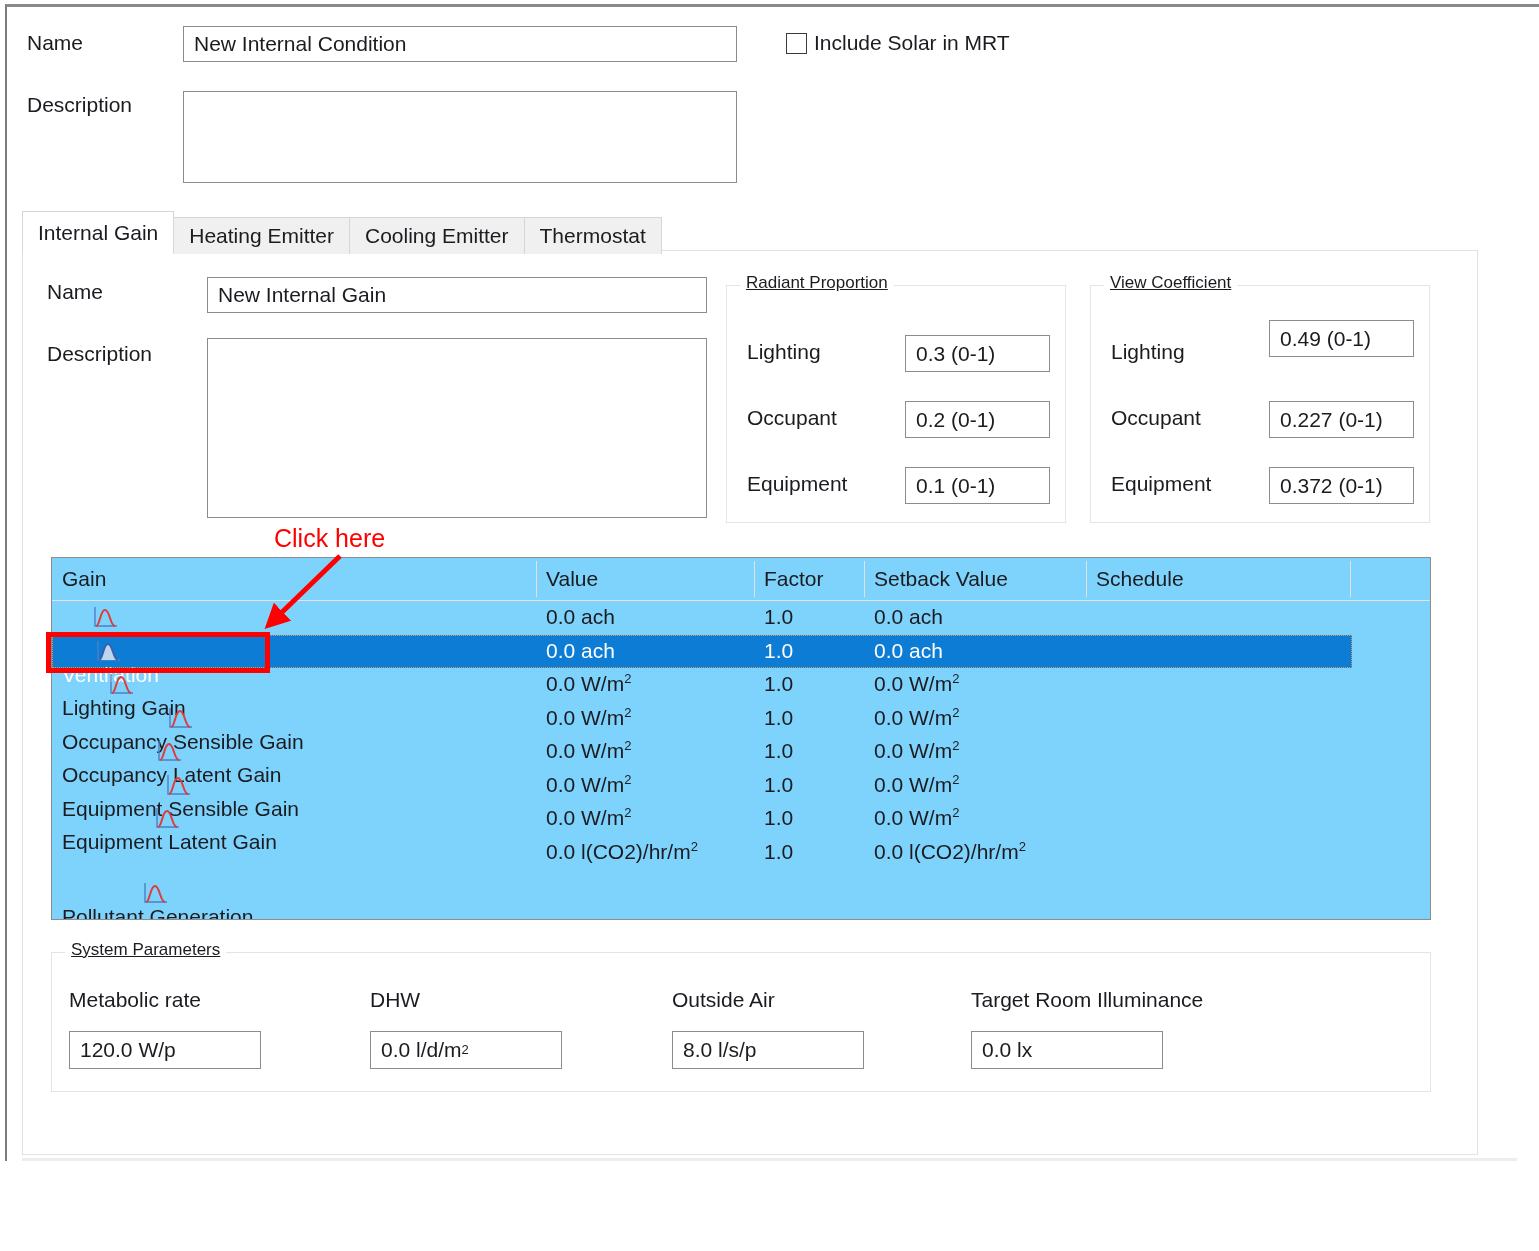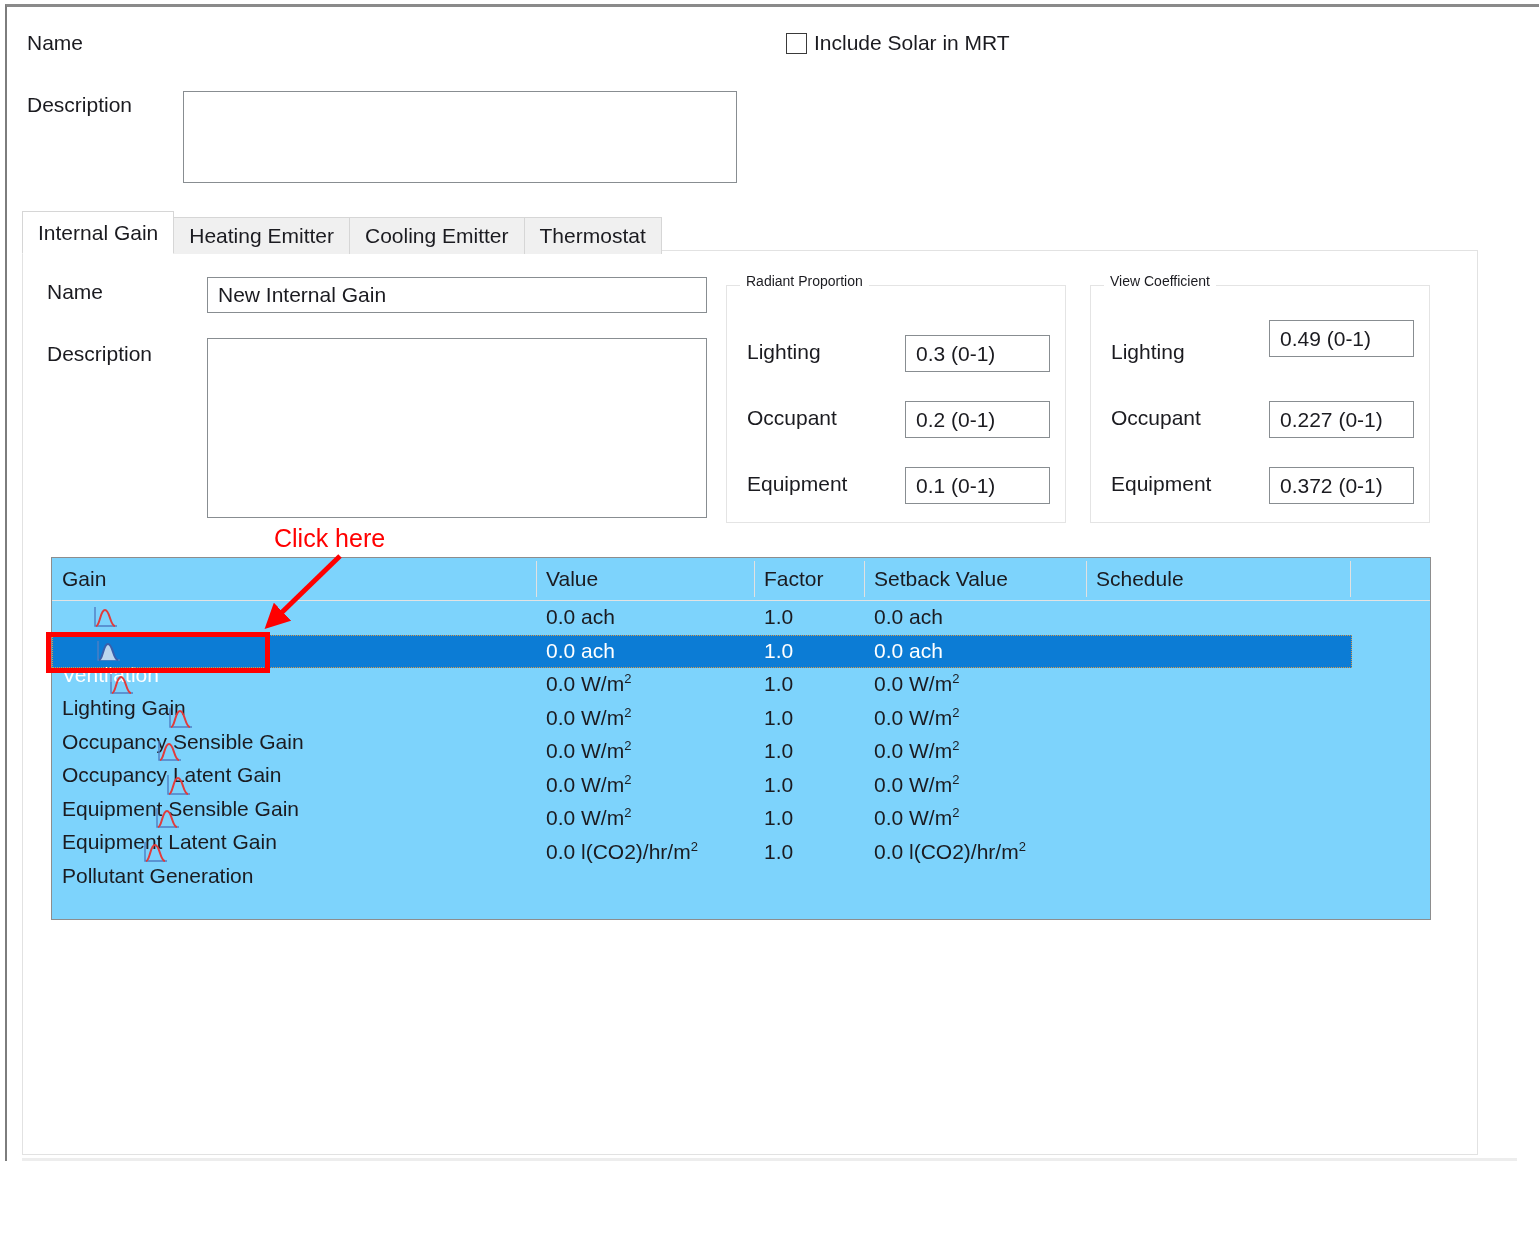--- a/index.html
+++ b/index.html
@@ -131,23 +131,24 @@
     box-sizing: border-box;
     border: 1px solid #e4e4e4;
     background: #ffffff;
   }
   .groupbox > .gb-title {
     position: absolute;
     top: -13px;
     left: 13px;
     background: #ffffff;
     padding: 0 6px;
-    font-size: 14px;
-    color: #1b1b20;
-    white-space: nowrap;
+    font-size: 17px;
+    color: #1b1b20;
+    white-space: nowrap;
+    text-decoration: underline;
   }
 
   
   .listbox {
     position: absolute;
     left: 51px;
     top: 557px;
     width: 1380px;
     height: 363px;
     box-sizing: border-box;
@@ -224,20 +225,21 @@
 </style>
 </head>
 <body>
 
 <div id="root">
 
   <div class="window-frame"></div>
   <div class="window-bottom-edge"></div>
 
   <div class="lbl" style="left:27px; top:30px;">Name</div>
+  <div class="tbox" style="left:183px; top:26px; width:554px; height:36px;">New Internal Condition</div>
 
   <div class="lbl" style="left:27px; top:92px;">Description</div>
   <div class="tbox multiline" style="left:183px; top:91px; width:554px; height:92px;"></div>
 
   <div class="cb-wrap" style="left:786px; top:31px;">
     <span class="cb-box"></span>
     <span class="cb-label">Include Solar in MRT</span>
   </div>
 
   <div class="tabstrip">
@@ -380,35 +382,53 @@
               <path d="M3 21 C7 21 7 5 12 5 C17 5 17 21 22 21" fill="none" stroke="#e23b3b" stroke-width="2"></path>
             </svg>
             <span>Equipment Latent Gain</span>
           </span>
           <span class="cell" style="left:494px;">0.0 W/m<span class="sup">2</span></span>
           <span class="cell" style="left:712px;">1.0</span>
           <span class="cell" style="left:822px;">0.0 W/m<span class="sup">2</span></span>
           <span class="cell" style="left:1044px;"></span>
         </div>
         <div class="lv-row">
-          <span class="cell gain-name" style="left:10px;">
+          <span class="cell gain-name" style="left:10px;margin-top:41px;">
             <svg class="gain-icon" viewBox="0 0 26 24">
               <path d="M2 2 L2 21 L24 21" fill="none" stroke="#4f7fc4" stroke-width="1.4"></path>
               <path d="M3 21 C7 21 7 5 12 5 C17 5 17 21 22 21" fill="none" stroke="#e23b3b" stroke-width="2"></path>
             </svg>
             <span>Pollutant Generation</span>
           </span>
           <span class="cell" style="left:494px;">0.0 l(CO2)/hr/m<span class="sup">2</span></span>
           <span class="cell" style="left:712px;">1.0</span>
           <span class="cell" style="left:822px;">0.0 l(CO2)/hr/m<span class="sup">2</span></span>
           <span class="cell" style="left:1044px;"></span>
         </div>
       </div>
   </div>
 
+  <div class="groupbox" style="left:51px; top:952px; width:1380px; height:140px;">
+    <span class="gb-title">System Parameters</span>
+
+    <div class="lbl" style="left:17px; top:34px;">Metabolic rate</div>
+    <div class="tbox" style="left:17px; top:78px; width:192px; height:38px;">120.0 W/p</div>
+
+    <div class="lbl" style="left:318px; top:34px;">DHW</div>
+    <div class="tbox" style="left:318px; top:78px; width:192px; height:38px;">
+        <span>0.0 l/d/m</span>
+        <span class="sup">2</span>
+      </div>
+
+    <div class="lbl" style="left:620px; top:34px;">Outside Air</div>
+    <div class="tbox" style="left:620px; top:78px; width:192px; height:38px;">8.0 l/s/p</div>
+
+    <div class="lbl" style="left:919px; top:34px;">Target Room Illuminance</div>
+    <div class="tbox" style="left:919px; top:78px; width:192px; height:38px;">0.0 lx</div>
+  </div>
 
   <div class="annot-text" style="left:274px; top:524px;">Click here</div>
   <div class="annot-rect" style="left:46px; top:632px; width:224px; height:41px;"></div>
   <svg class="annot-svg">
     <defs>
       <marker id="arrowhead" markerWidth="5" markerHeight="5" refX="2.1" refY="2.5" orient="auto" markerUnits="strokeWidth">
         <path d="M0,0 L5,2.5 L0,5 z" fill="#ff0000"></path>
       </marker>
     </defs>
     <line x1="340" y1="556" x2="275" y2="619" stroke="#ff0000" stroke-width="5" marker-end="url(#arrowhead)"></line>

